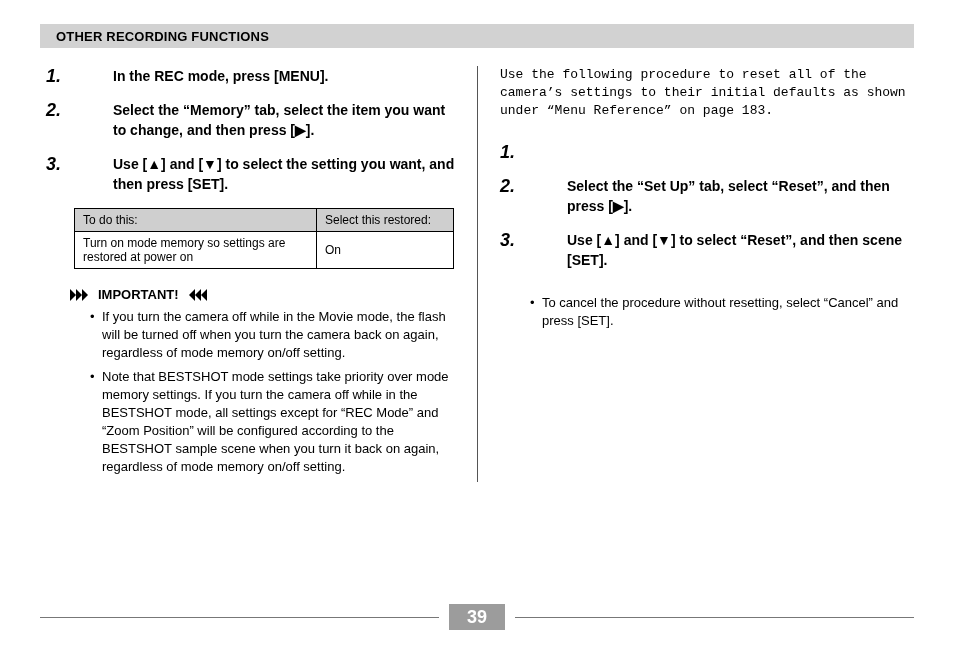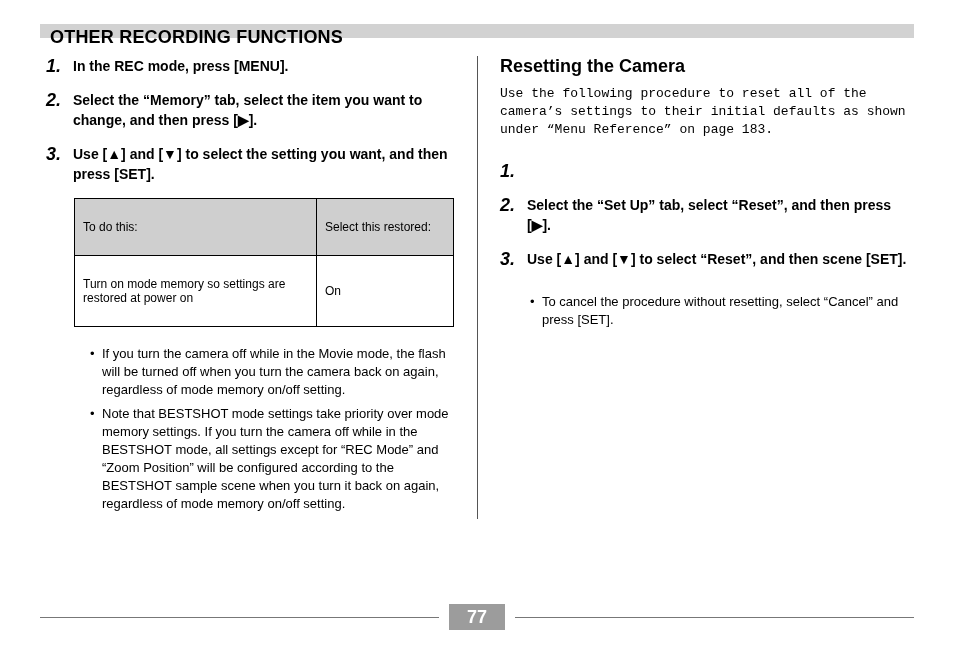--- a/index.html
+++ b/index.html
@@ -11,25 +11,25 @@
   }
   .page {
     width: 954px;
     height: 646px;
     position: relative;
     box-sizing: border-box;
     padding: 24px 40px 20px 40px;
   }
   .section-header {
     background: #d2d2d2;
-    height: 14px;
+    height: 24px;
     line-height: 26px;
-    font-size: 18px;
-    font-weight: bold;
-    padding-left: 10px;
+    font-size: 13px;
+    font-weight: bold;
+    padding-left: 16px;
     margin-bottom: 18px;
     letter-spacing: 0.2px;
   }
   .columns {
     display: flex;
     gap: 0;
   }
   .col {
     width: 50%;
     box-sizing: border-box;
@@ -52,32 +52,33 @@
     font-style: italic;
     font-weight: bold;
     min-width: 24px;
     margin-right: 3px;
     line-height: 20px;
   }
   .step-text {
     font-size: 14px;
     font-weight: bold;
     line-height: 20px;
+    margin-left: 40px;
   }
   .table-wrap {
     margin: 10px 0 18px 28px;
   }
   table.settings {
     border-collapse: collapse;
     font-size: 12px;
     width: 380px;
   }
   table.settings th, table.settings td {
     border: 1px solid #000;
-    padding: 21px 8px;
+    padding: 4px 8px;
     text-align: left;
     vertical-align: middle;
   }
   table.settings th {
     background: #cfcfcf;
     font-weight: normal;
   }
   table.settings td.val {
     width: 120px;
   }
@@ -197,30 +198,46 @@
             </thead>
             <tbody>
               <tr>
                 <td>Turn on mode memory so settings are restored at power on</td>
                 <td class="val">On</td>
               </tr>
             </tbody>
           </table>
         </div>
 
+        <div class="important-row">
+          <span class="chev">
+            <svg width="22" height="12" viewBox="0 0 22 12">
+              <polygon points="0,0 6,6 0,12" fill="#000"></polygon>
+              <polygon points="6,0 12,6 6,12" fill="#000"></polygon>
+              <polygon points="12,0 18,6 12,12" fill="#000"></polygon>
+            </svg>
+          </span>
+          <span>IMPORTANT!</span>
+          <span class="chev">
+            <svg width="22" height="12" viewBox="0 0 22 12">
+              <polygon points="10,0 4,6 10,12" fill="#000"></polygon>
+              <polygon points="16,0 10,6 16,12" fill="#000"></polygon>
+              <polygon points="22,0 16,6 22,12" fill="#000"></polygon>
+            </svg>
+          </span>
+        </div>
 
         <ul class="notes">
           <li>If you turn the camera off while in the Movie mode, the flash will be turned off when you turn the camera back on again, regardless of mode memory on/off setting.</li>
           <li>Note that BESTSHOT mode settings take priority over mode memory settings. If you turn the camera off while in the BESTSHOT mode, all settings except for “REC Mode” and “Zoom Position” will be configured according to the BESTSHOT sample scene when you turn it back on again, regardless of mode memory on/off setting.</li>
         </ul>
       </div>
     </div>
 
     <div class="col right">
-      <div class="rcol-title">Resetting the Camera</div>
       <div class="rcol-intro">Use the following procedure to reset all of the camera’s settings to their initial defaults as shown under “Menu Reference” on page 183.</div>
 
       <ol class="steps">
         <li>
           <span class="step-num">1.</span>
         </li>
         <li>
           <span class="step-num">2.</span>
           <span class="step-text">Select the “Set Up” tab, select “Reset”, and then press [▶].</span>
         </li>
@@ -232,18 +249,18 @@
       <ul class="sub-bullets">
         <li>To cancel the procedure without resetting, select “Cancel” and press [SET].</li>
       </ul>
     </div>
 
   </div>
 
   <div class="footer">
     <div class="footer-line">
       <div class="ln"></div>
-      <div class="pgnum">77</div>
+      <div class="pgnum">39</div>
       <div class="ln"></div>
     </div>
   </div>
 
 </div>
 
 </body></html>

